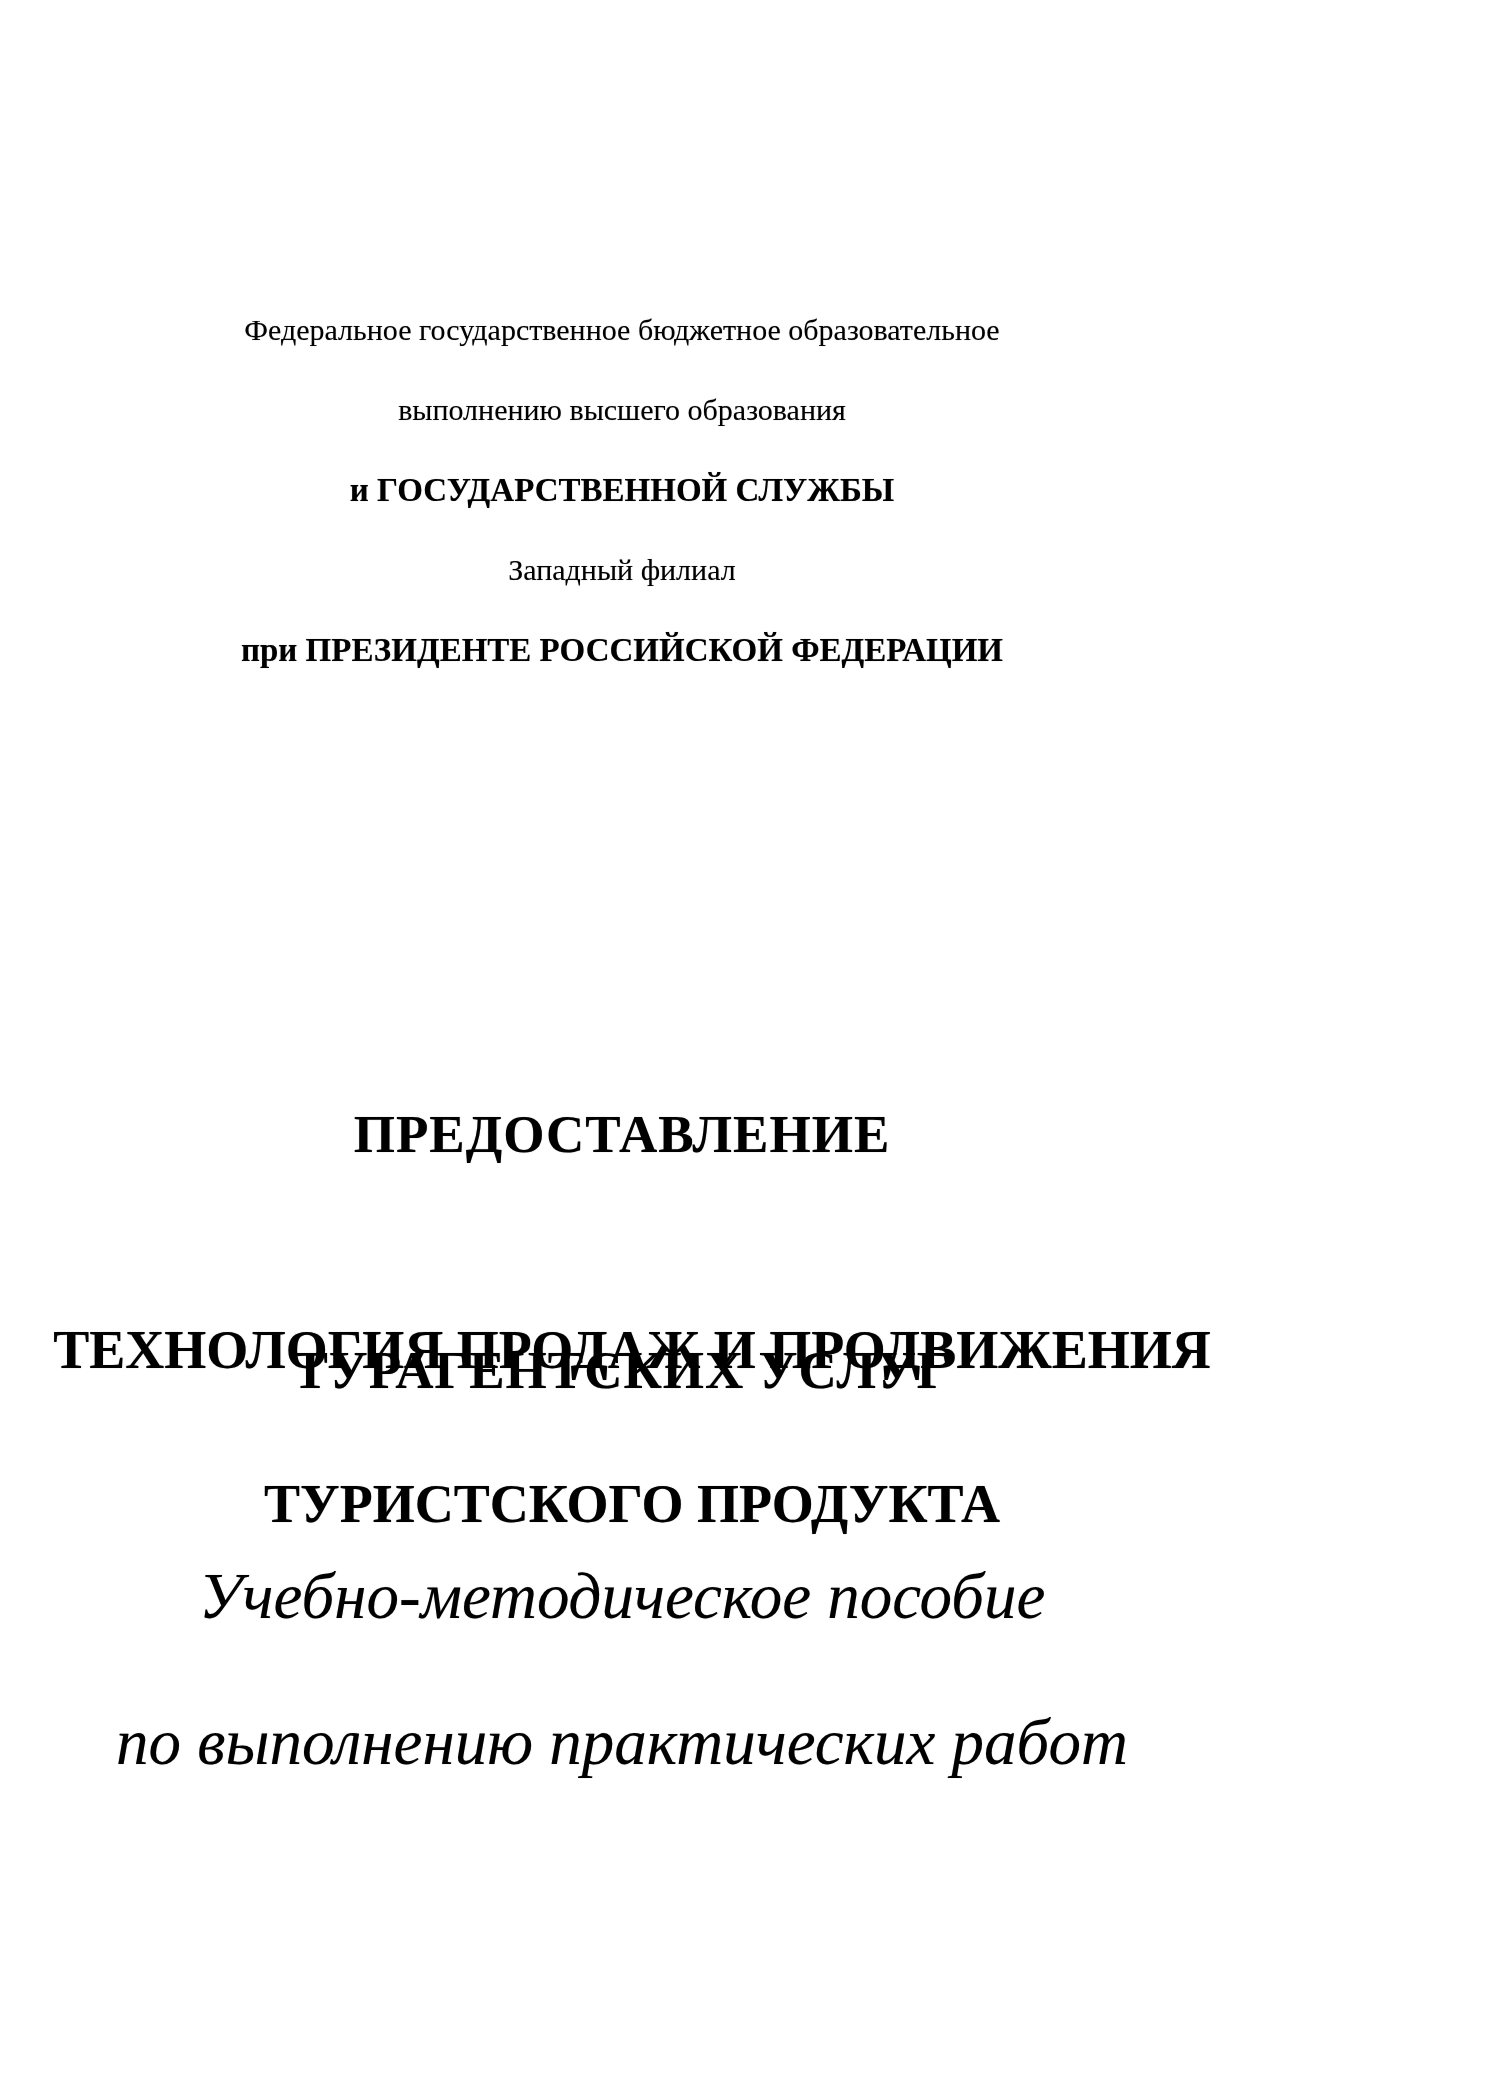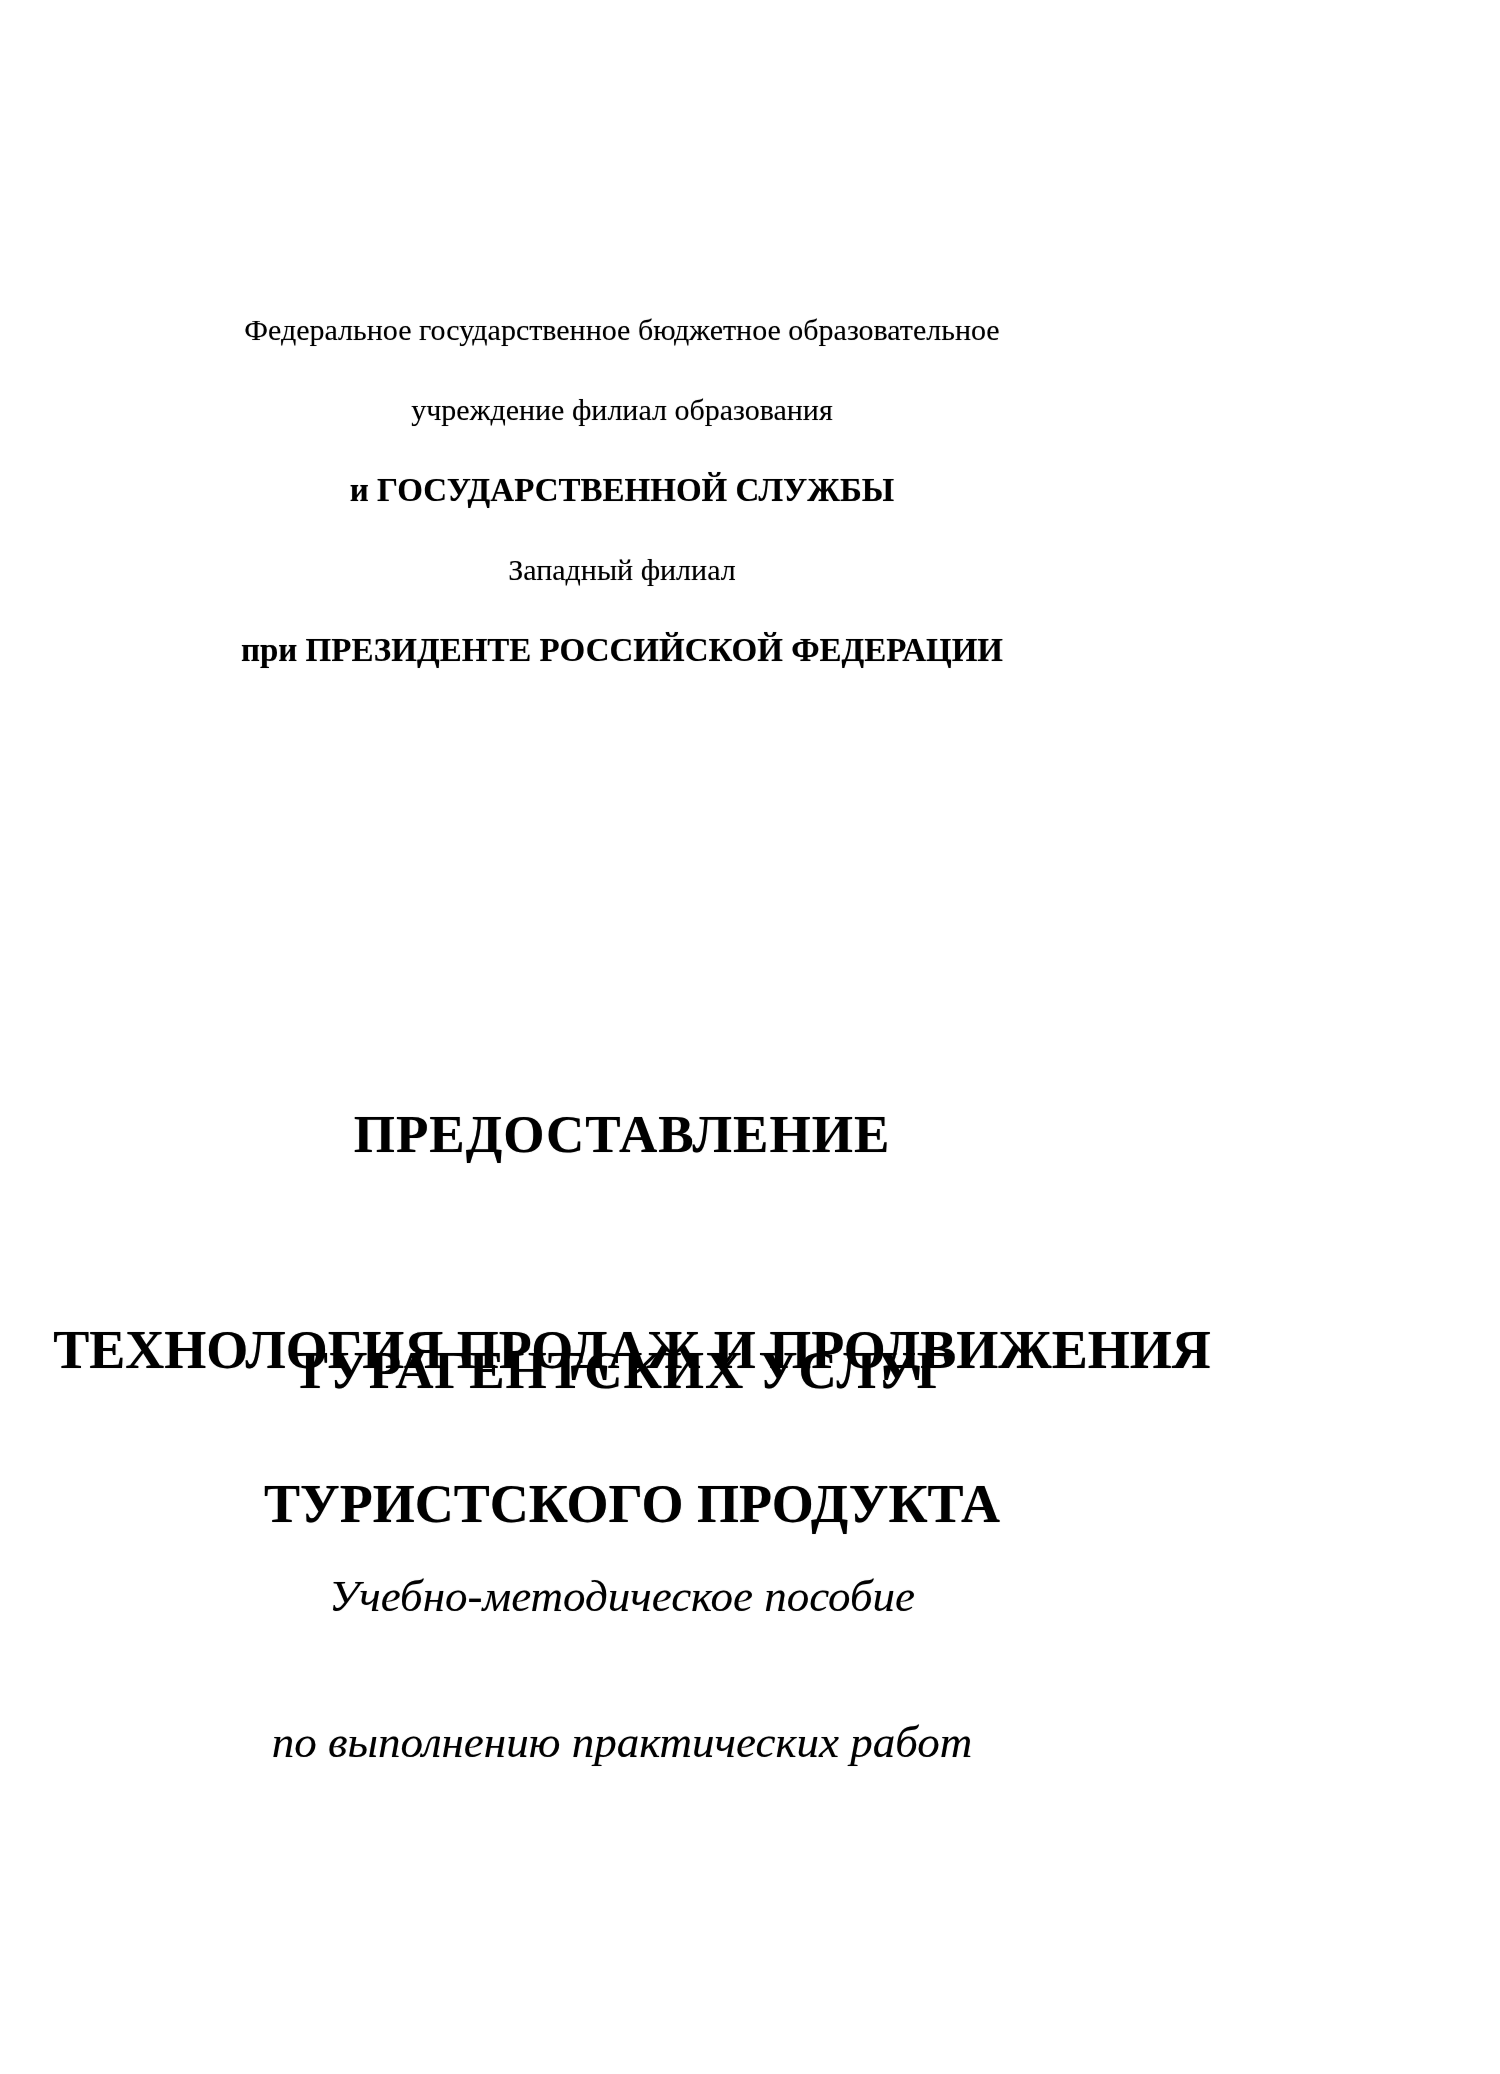--- a/index.html
+++ b/index.html
@@ -57,35 +57,35 @@
     top: 1235px;
     font-size: 54px;
     font-weight: bold;
     line-height: 77px;
     text-shadow: 0 0 1px rgba(0,0,0,0.4);
   }
   .subtitle-line { display: block; margin-left: 20px; }
   
   .edition-note {
     top: 1487px;
-    font-size: 45px;
+    font-size: 65px;
     font-style: italic;
     line-height: 73px;
     text-shadow: 0 0 1px rgba(0,0,0,0.35);
   }
   .edition-line { display: block; }
 </style>
 </head>
 <body>
 
 <div class="page">
 
   <div class="block org-block">
     <span class="org-line">Федеральное государственное бюджетное образовательное</span>
-    <span class="org-line">учреждение филиал образования</span>
+    <span class="org-line">выполнению высшего образования</span>
     <span class="org-line org-bold">и ГОСУДАРСТВЕННОЙ СЛУЖБЫ</span>
     <span class="org-line">Западный филиал</span>
     <span class="org-line org-bold">при ПРЕЗИДЕНТЕ РОССИЙСКОЙ ФЕДЕРАЦИИ</span>
   </div>
 
 
   <div class="block main-title">
     <span class="title-line">ПРЕДОСТАВЛЕНИЕ</span>
     <span class="title-line">ТУРАГЕНТСКИХ УСЛУГ</span>
   </div>

